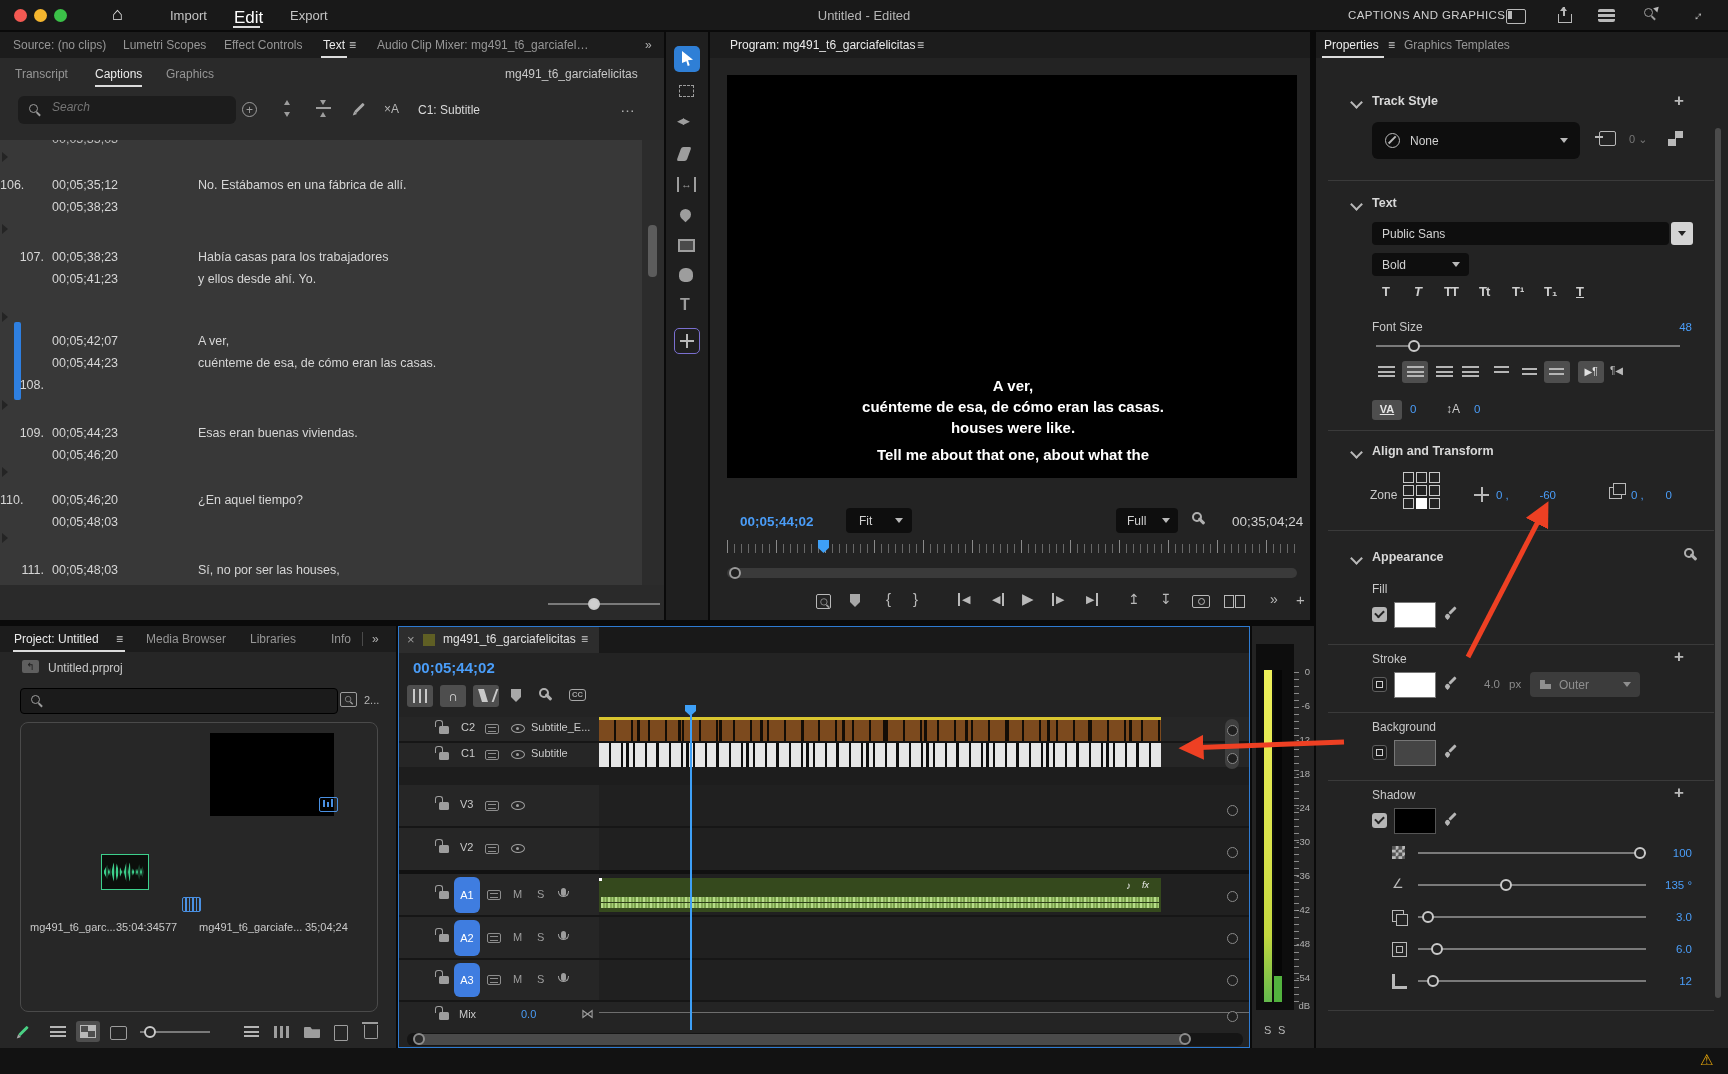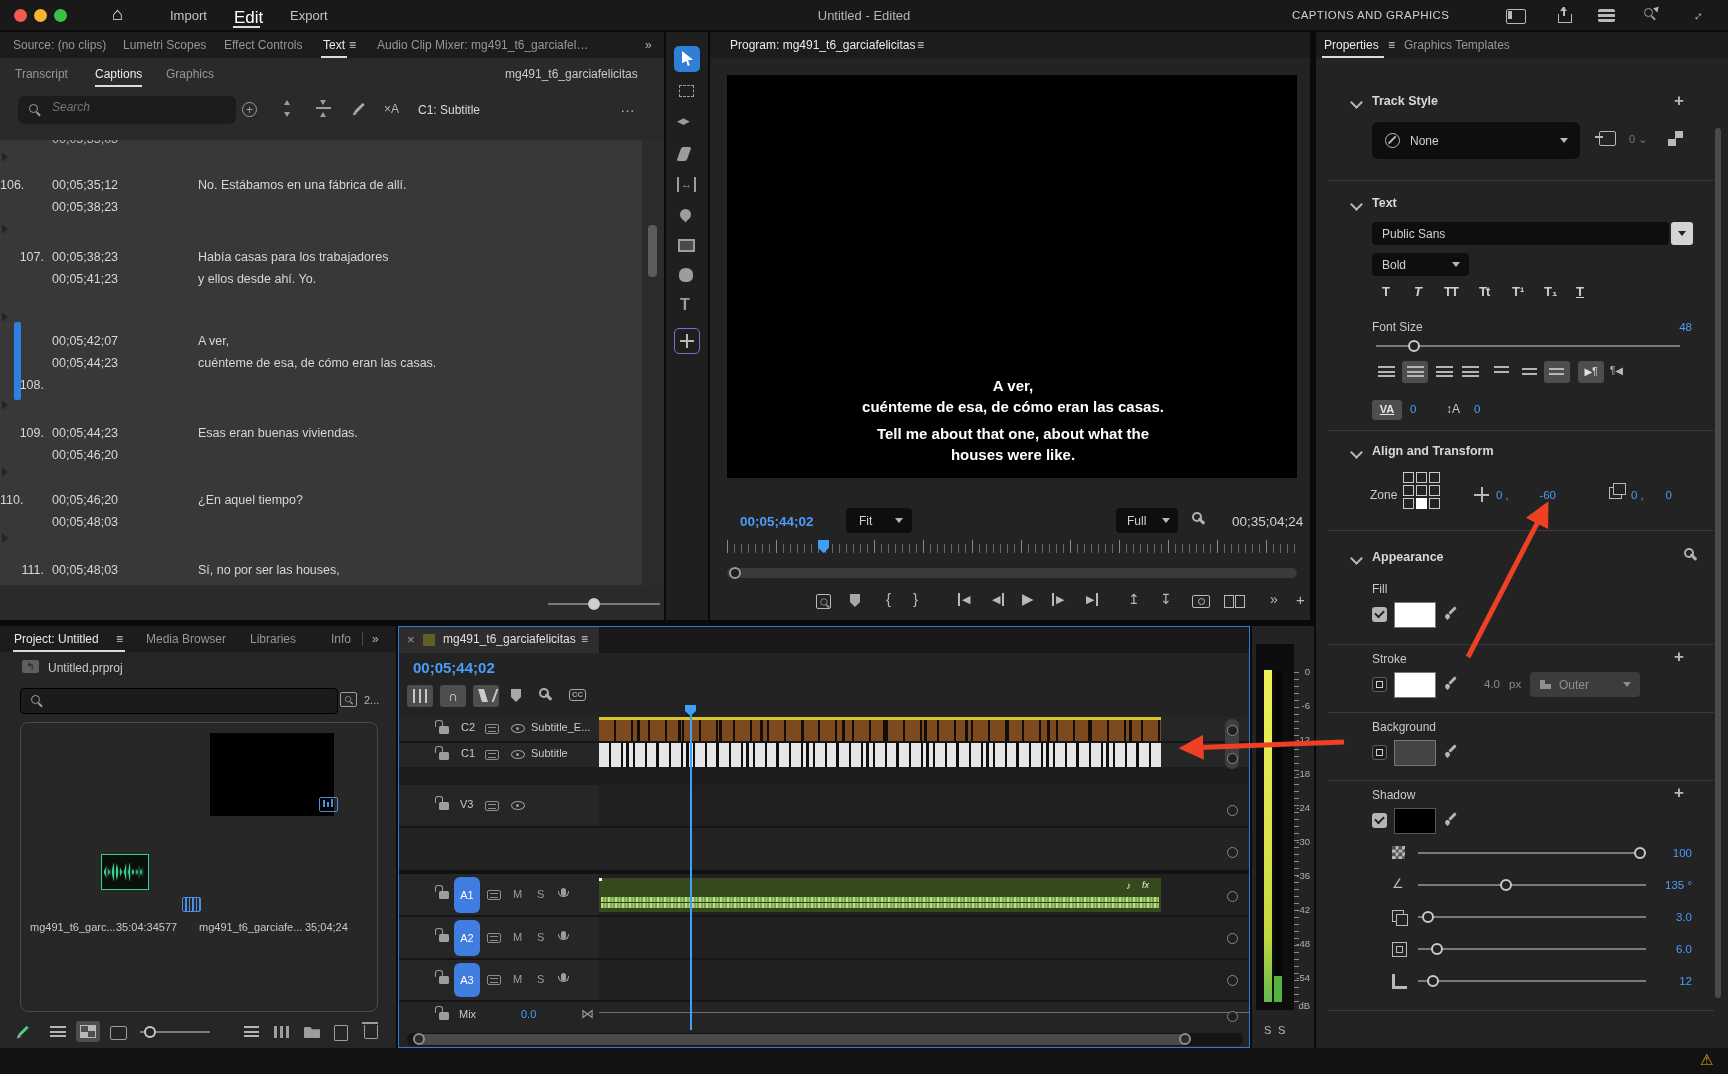--- a/index.html
+++ b/index.html
@@ -74,21 +74,21 @@
   <div class="abs" style="left:0;top:0;width:1728px;height:30px;background:#191919;">
     <div class="dot" style="left:14px;top:9px;background:#f45952;"></div>
     <div class="dot" style="left:34px;top:9px;background:#f5b62e;"></div>
     <div class="dot" style="left:54px;top:9px;background:#3bc148;"></div>
     <div class="lbl" style="left:112px;top:4px;font-size:18px;color:#e3e3e3;">⌂</div>
     <div class="lbl" style="left:170px;top:8px;font-size:13px;color:#c4c4c4;">Import</div>
     <div class="lbl" style="left:234px;top:8px;font-size:17px;color:#ffffff;">Edit</div>
     <div class="uline" style="left:233px;top:26px;width:27px;"></div>
     <div class="lbl" style="left:290px;top:8px;font-size:13px;color:#c4c4c4;">Export</div>
     <div class="lbl" style="left:0;right:0;top:8px;text-align:center;font-size:13px;color:#b5b5b5;">Untitled - Edited</div>
-    <div class="lbl" style="left:1292px;top:9px;font-size:11.5px;letter-spacing:0.4px;color:#cfcfcf;">CAPTIONS AND GRAPHICS</div>
+    <div class="lbl" style="left:1348px;top:9px;font-size:11.5px;letter-spacing:0.4px;color:#cfcfcf;">CAPTIONS AND GRAPHICS</div>
     <div class="abs" style="left:1506px;top:9px;width:18px;height:13px;border:1.5px solid #b9b9b9;border-radius:2px;">
       <div class="abs" style="left:1px;top:1px;width:4px;height:8px;background:#b9b9b9;"></div>
     </div>
     <div class="abs" style="left:1556px;top:7px;width:16px;height:16px;">
       <div class="abs" style="left:2px;top:7px;width:12px;height:8px;border:1.5px solid #b9b9b9;border-top:none;"></div>
       <div class="abs" style="left:6.5px;top:0;width:2px;height:9px;background:#b9b9b9;"></div>
       <div class="abs" style="left:4px;top:0;border-left:3px solid transparent;border-right:3px solid transparent;border-bottom:4px solid #b9b9b9;width:1px;"></div>
     </div>
     <div class="abs" style="left:1598px;top:9px;width:17px;height:13px;background:repeating-linear-gradient(180deg,#b9b9b9 0 3px,transparent 3px 5px);border-radius:2px;"></div>
     <div class="abs" style="left:1644px;top:8px;">
@@ -225,22 +225,22 @@
 
   <div class="panel" style="left:710px;top:32px;width:600px;height:588px;">
     <div class="tabbar">
       <span class="tab active" style="left:20px;">Program: mg491_t6_garciafelicitas</span>
       <span class="tab" style="left:207px;color:#cfcfcf;">≡</span>
     </div>
     <div class="abs" style="left:17px;top:43px;width:570px;height:403px;background:#000;">
       <div class="abs" style="left:16px;top:300px;width:540px;text-align:center;color:#fff;font-weight:bold;font-size:15px;line-height:21px;">
         <div>A ver,</div>
         <div>cuénteme de esa, de cómo eran las casas.</div>
+        <div>houses were like.</div>
         <div style="margin-top:6px;">Tell me about that one, about what the</div>
-        <div>houses were like.</div>
       </div>
     </div>
     <div class="lbl blue" style="left:30px;top:482px;font-size:13.5px;font-weight:bold;">00;05;44;02</div>
     <div class="ddn" style="left:136px;top:476px;width:66px;height:25px;">
       <span style="margin-left:13px;">Fit</span>
       <span class="chev" style="margin-left:auto;margin-right:9px;"></span>
     </div>
     <div class="ddn" style="left:406px;top:476px;width:62px;height:25px;">
       <span style="margin-left:11px;">Full</span>
       <span class="chev" style="margin-left:auto;margin-right:8px;"></span>
@@ -389,20 +389,27 @@
     <div class="abs" style="left:0;top:140px;width:850px;height:18px;background:#1d1d1d;"></div>
 
     <div class="abs" style="left:0;top:158px;width:850px;height:42px;background:#262626;">
       <div class="lockic" style="left:40px;top:17px;"></div>
       <span class="lbl" style="left:61px;top:13px;color:#c9c9c9;font-size:11px;">V3</span>
       <div class="targetic" style="left:86px;top:16px;"></div>
       <div class="eye" style="left:112px;top:16px;"></div>
       <div class="abs" style="left:200px;top:0;width:650px;height:42px;background:#202020;"></div>
     </div>
     <div class="rowline" style="top:199px;"></div>
+    <div class="abs" style="left:0;top:201px;width:850px;height:42px;background:#262626;">
+      <div class="lockic" style="left:40px;top:17px;"></div>
+      <span class="lbl" style="left:61px;top:13px;color:#c9c9c9;font-size:11px;">V2</span>
+      <div class="targetic" style="left:86px;top:16px;"></div>
+      <div class="eye" style="left:112px;top:16px;"></div>
+      <div class="abs" style="left:200px;top:0;width:650px;height:42px;background:#202020;"></div>
+    </div>
     <div class="abs" style="left:0;top:243px;width:850px;height:4px;background:#111;"></div>
 
     <div class="abs" style="left:0;top:247px;width:850px;height:42px;background:#262626;">
       <div class="lockic" style="left:40px;top:17px;"></div>
       <div class="abs" style="left:55px;top:3px;width:26px;height:36px;background:#3f7de0;border-radius:6px;color:#fff;font-size:11px;text-align:center;line-height:36px;">A1</div>
       <div class="targetic" style="left:88px;top:16px;"></div>
       <span class="lbl" style="left:114px;top:14px;color:#9d9d9d;font-size:11px;">M</span>
       <span class="lbl" style="left:138px;top:14px;color:#9d9d9d;font-size:11px;">S</span>
       <div class="micic" style="left:162px;top:14px;"></div>
       <div class="abs" style="left:200px;top:0;width:650px;height:42px;background:#202020;"></div>

